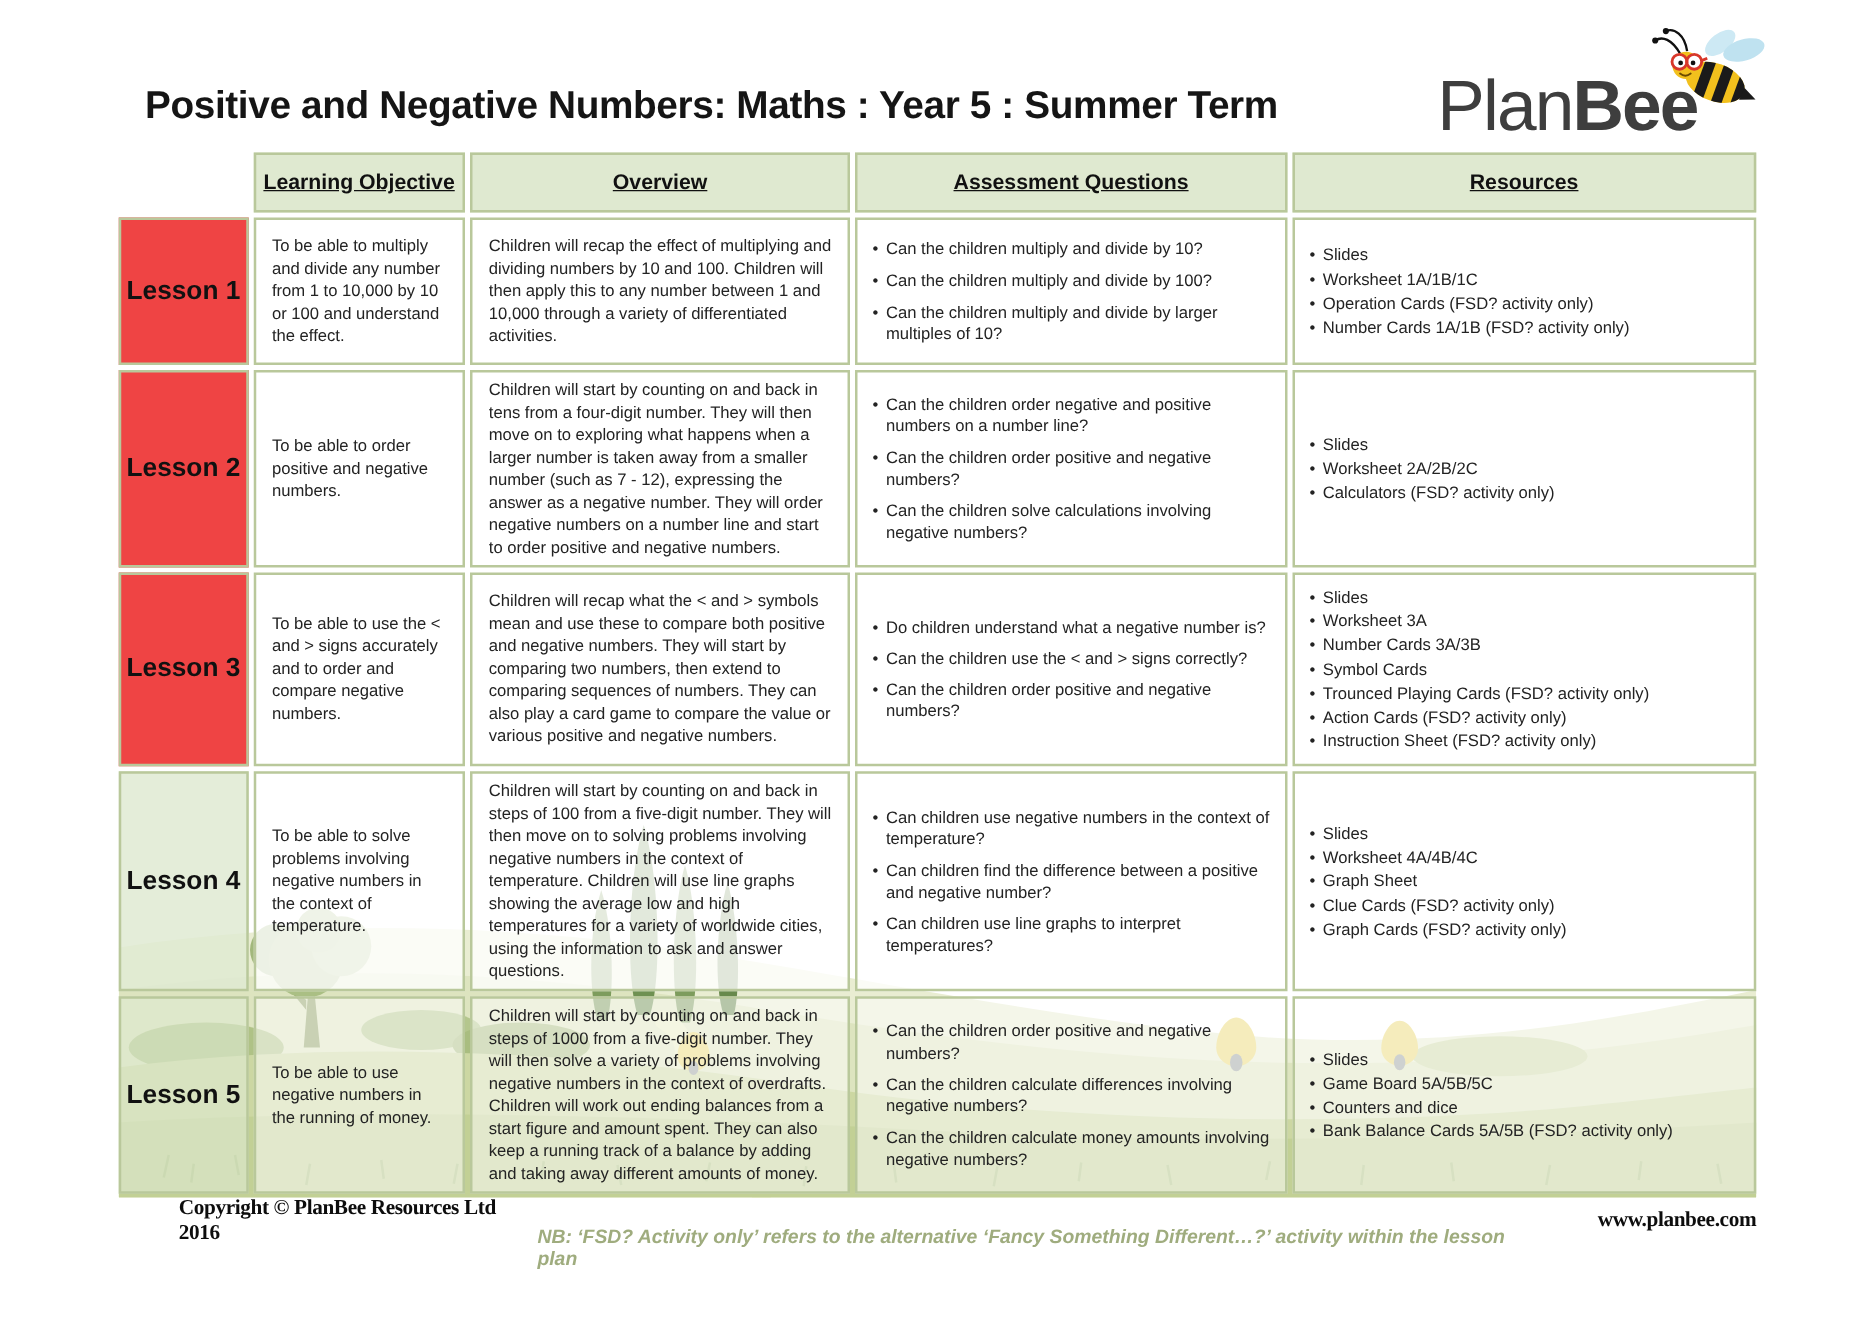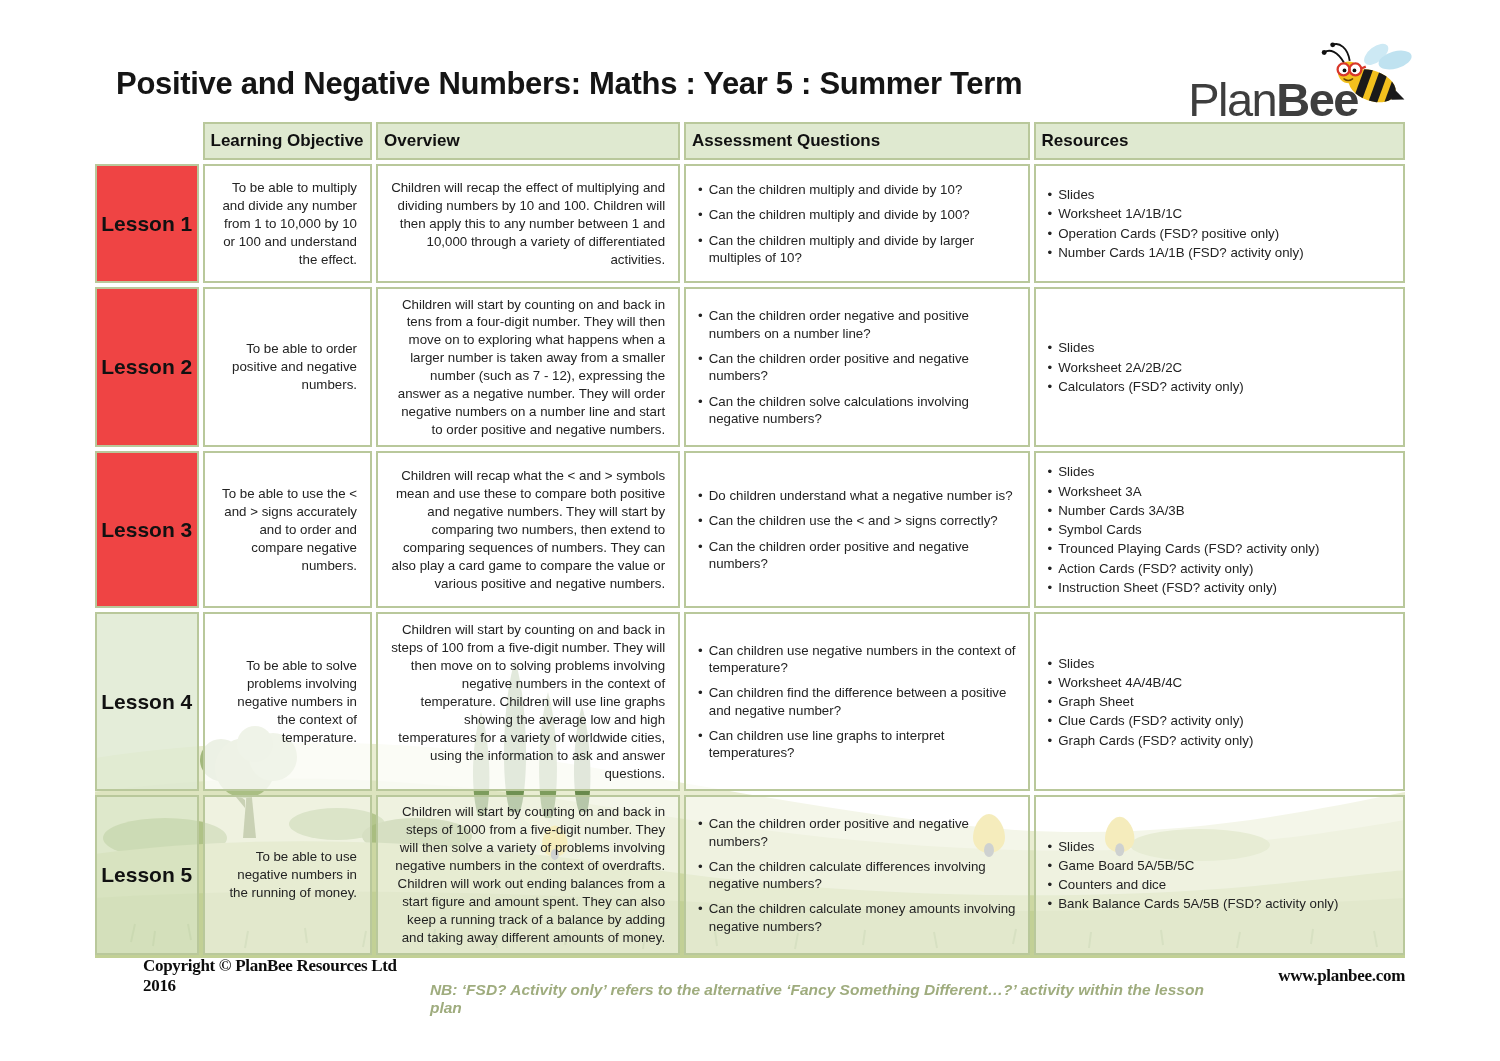--- a/index.html
+++ b/index.html
@@ -10,48 +10,48 @@
     font-family:"Liberation Sans", sans-serif;
     color:#1c1c1c;
   }
 
   
   .page-title {
     position:absolute; left:116px; top:66px;
     font-size:31px; font-weight:bold; letter-spacing:-0.3px; color:#151515;
   }
   .logo {
-    position:absolute; top:72px; right:142px;
-    font-size:47px; letter-spacing:-1.5px; color:#3e3e3e; white-space:nowrap;
+    position:absolute; top:52px; right:142px;
+    font-size:57px; letter-spacing:-1.5px; color:#3e3e3e; white-space:nowrap;
   }
   .logo .plan { font-weight:400; }
   .logo .bee  { font-weight:bold; }
   .logo svg.bee-art { position:absolute; top:-34px; right:-56px; }
 
   
   svg.landscape { position:absolute; left:95px; top:640px; }
 
   
   table.plan {
     position:absolute; left:91px; top:118px;
     width:1318px; height:841px;
     border-collapse:separate; border-spacing:4px; table-layout:fixed;
   }
   th, td { border:2px solid #b9c89b; vertical-align:middle; }
   th.colhead {
     background:#dfe9d0; font-size:17px; font-weight:bold; color:#111;
-    height:38px; text-align:left; padding:0 6px;
+    height:48px; text-align:center; padding:0 6px;text-decoration:underline;
   }
   .ghost { border:none; background:transparent; }
   td.lesson {
     background:#ef4444; text-align:center;
     font-size:21px; font-weight:bold; color:#111;
   }
   td.body { background:#ffffff; font-size:13.3px; color:#232323; }
-  td.center { text-align:right; padding:2px 13px; line-height:1.35; }
+  td.center { text-align:left; padding:2px 13px; line-height:1.35; }
   td.list { padding:4px 8px 4px 12px; }
   .li { display:flex; align-items:flex-start; line-height:1.3; }
   .li .dot { margin-right:6px; flex:0 0 auto; }
   .q-list .li { margin:8px 0; }
   .r-list .li { margin:2px 0; }
   tr.r4 td.lesson { background:rgba(223,234,210,0.85); }
   tr.r5 td.lesson { background:rgba(223,234,210,0.62); }
   tr.r4 td.body   { background:rgba(255,255,255,0.80); }
   tr.r5 td.body   { background:rgba(255,255,255,0.52); }
 
@@ -213,21 +213,21 @@
           <div class="li">
             <span class="dot">•</span>
             <span>Slides</span>
           </div>
           <div class="li">
             <span class="dot">•</span>
             <span>Worksheet 1A/1B/1C</span>
           </div>
           <div class="li">
             <span class="dot">•</span>
-            <span>Operation Cards (FSD? positive only)</span>
+            <span>Operation Cards (FSD? activity only)</span>
           </div>
           <div class="li">
             <span class="dot">•</span>
             <span>Number Cards 1A/1B (FSD? activity only)</span>
           </div>
         </td>
   </tr>
 
   <tr class="r2">
     <td class="lesson">Lesson 2</td>

